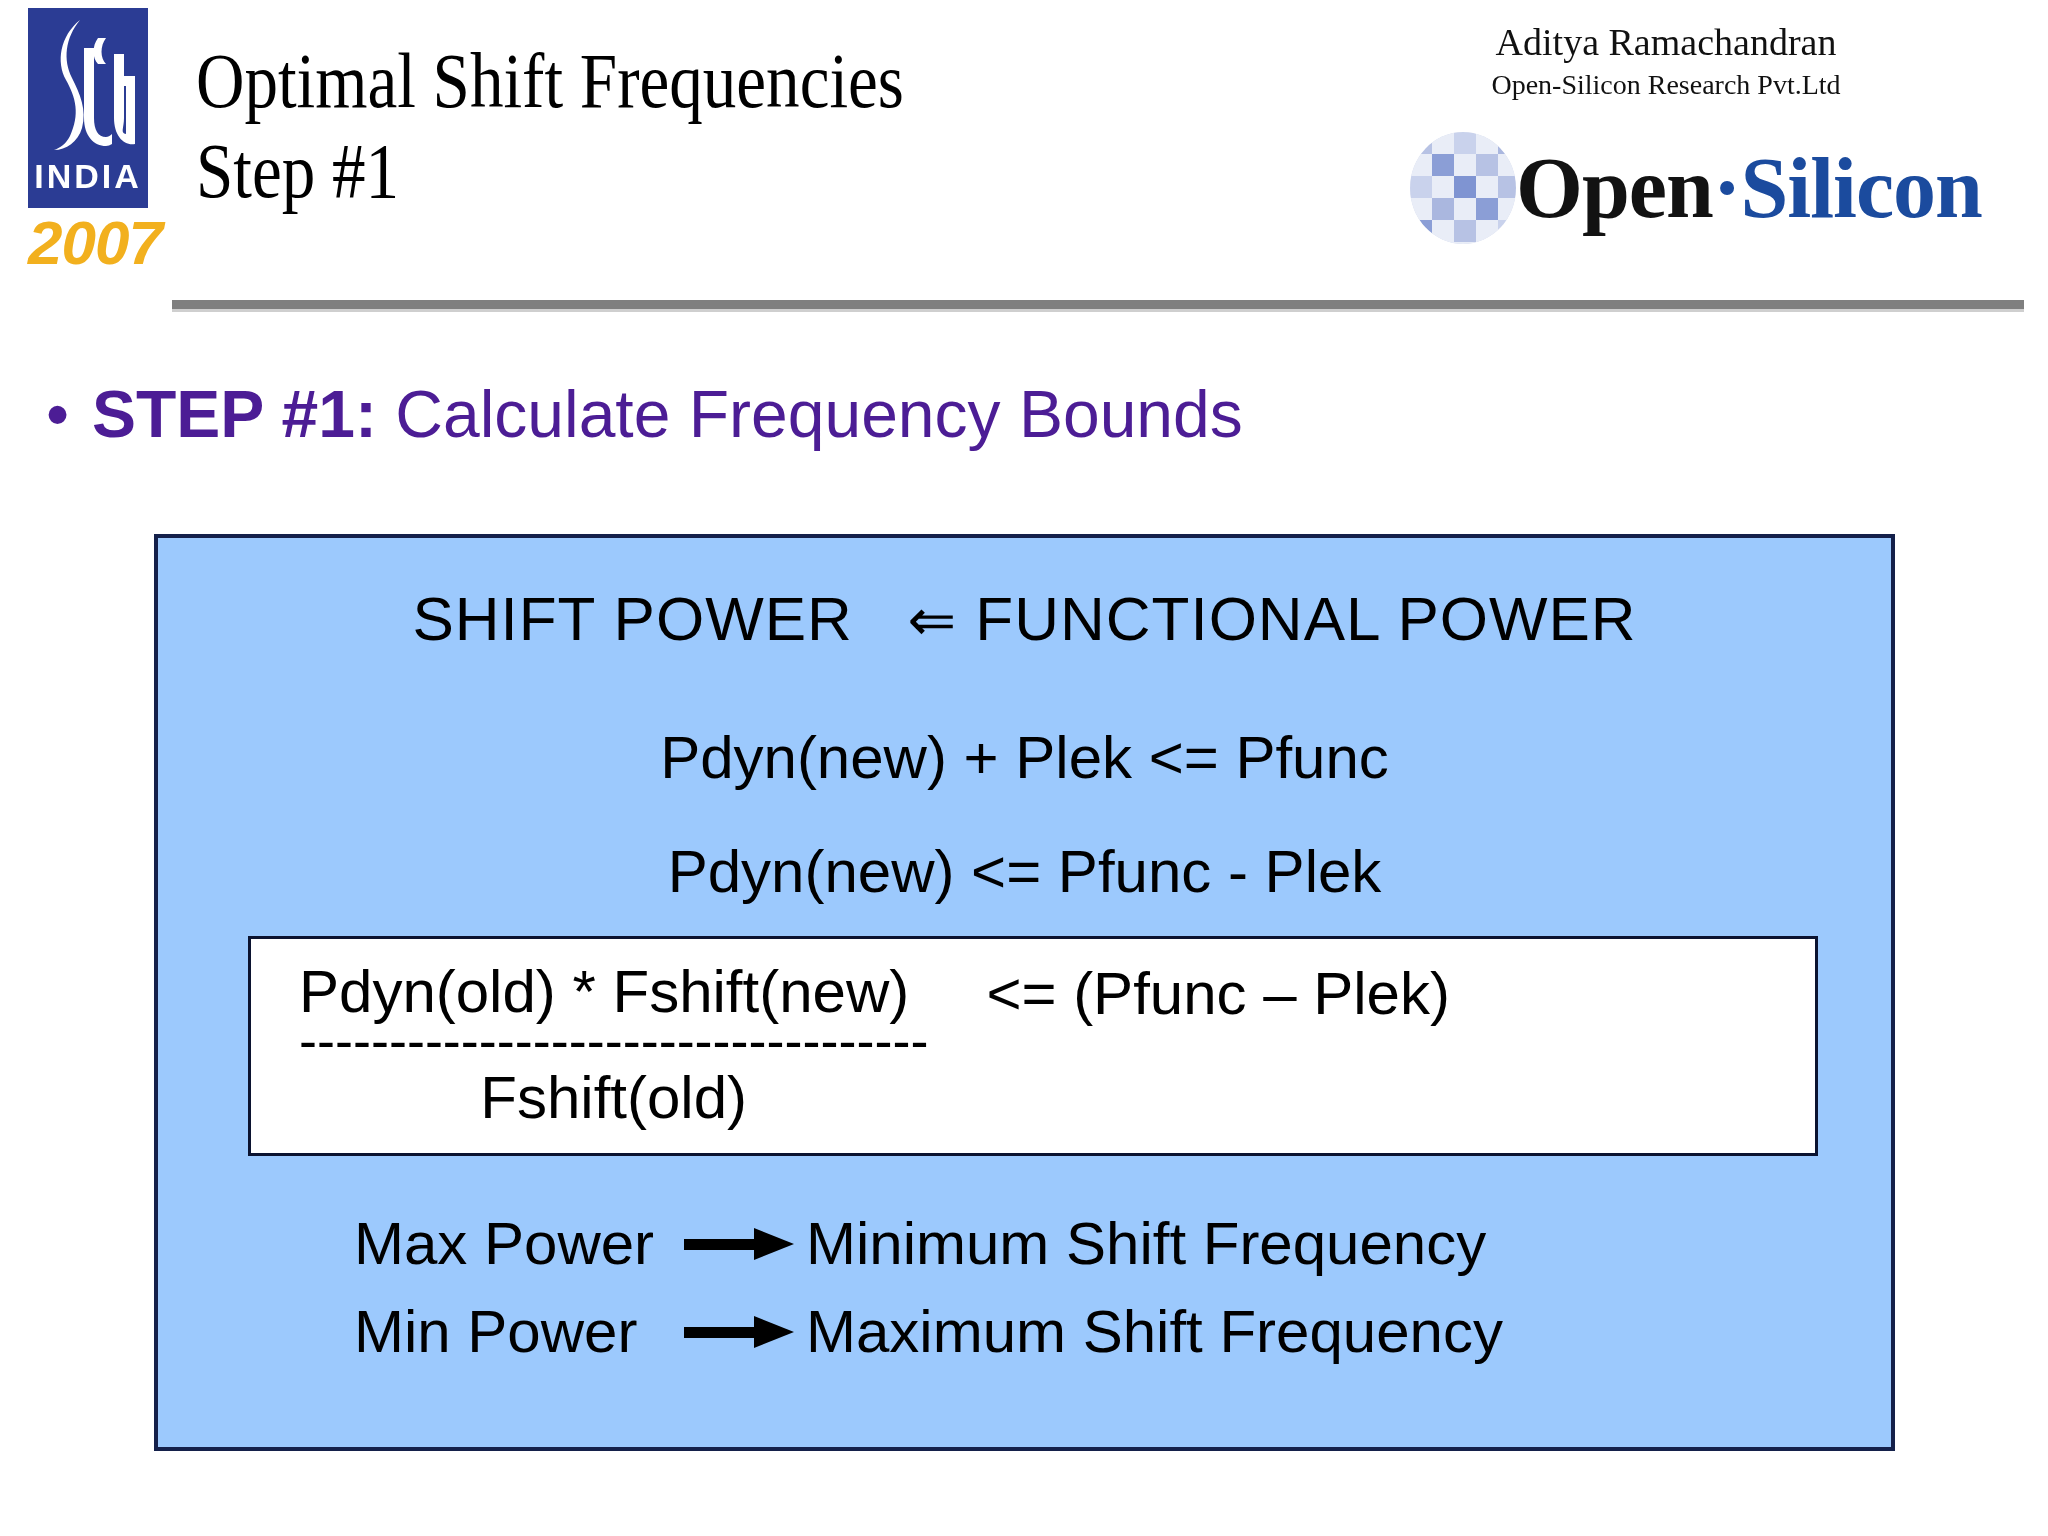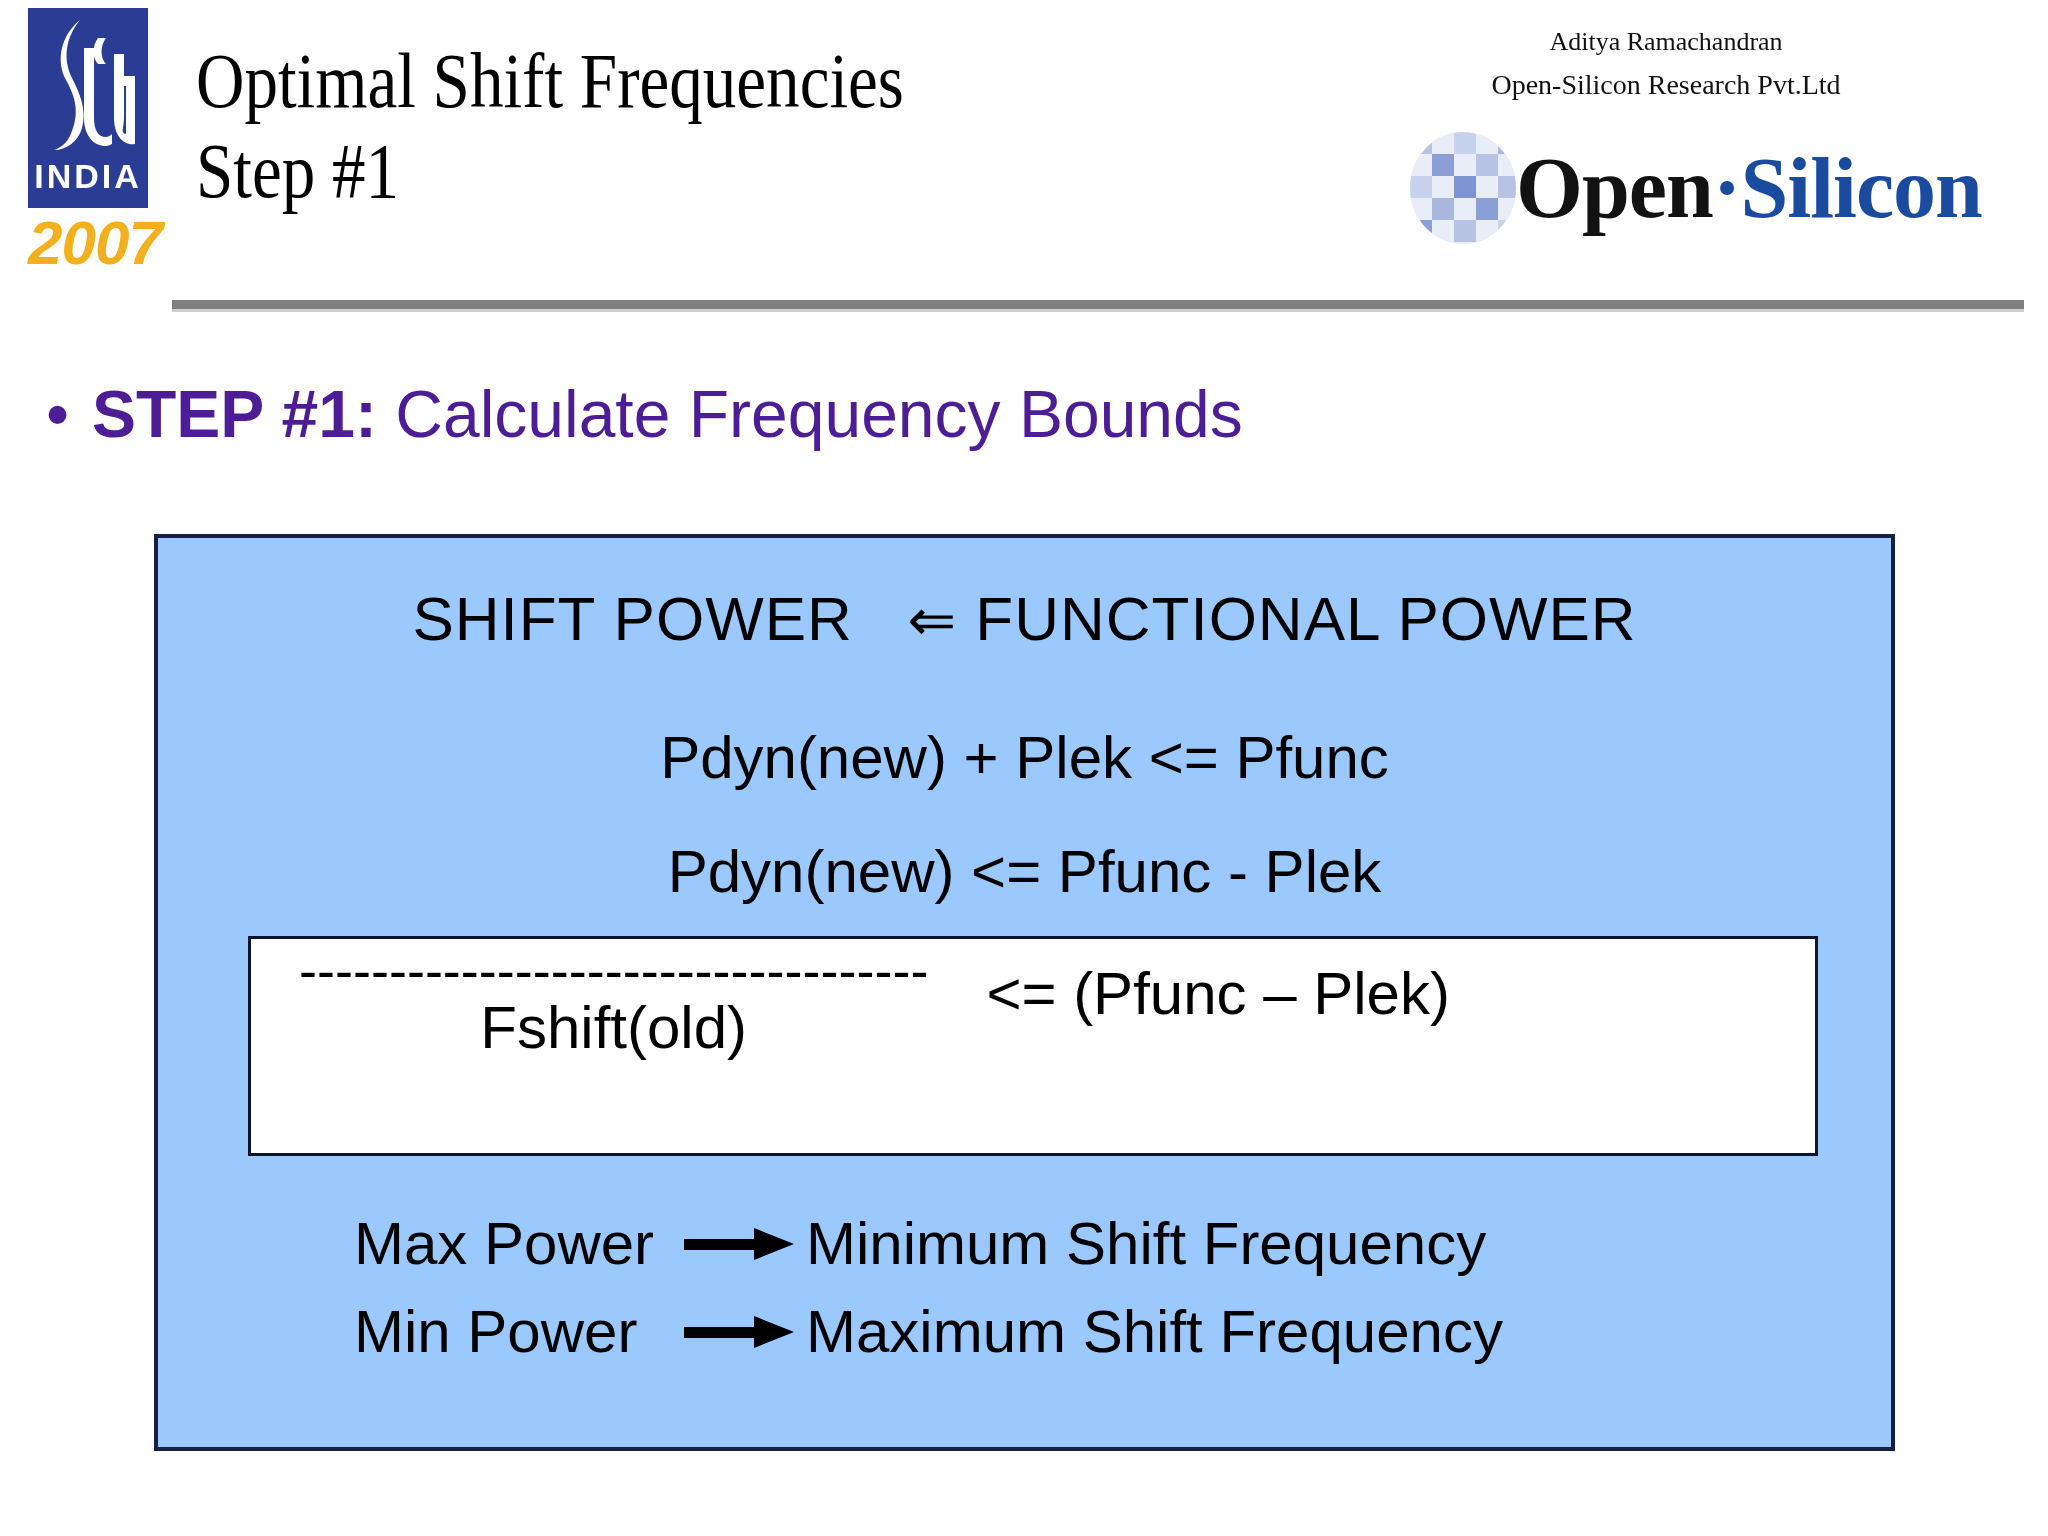--- a/index.html
+++ b/index.html
@@ -93,21 +93,21 @@
   #presenter-block {
     position: absolute;
     right: 62px;
     top: 22px;
     width: 640px;
     text-align: center;
     font-family: "Liberation Serif", serif;
     color: #111111;
   }
   #presenter-name {
-    font-size: 26px;
+    font-size: 38px;
     line-height: 40px;
   }
   #presenter-org {
     font-size: 28px;
     line-height: 46px;
   }
 
   
   #opensilicon-logo {
     position: absolute;
@@ -364,20 +364,21 @@
     &nbsp;&nbsp;<span class="arrow-le">⇐</span>
     <span>FUNCTIONAL POWER</span>
   </div>
 
   <div class="panel-line" id="line-eq1">Pdyn(new) + Plek &lt;= Pfunc</div>
   <div class="panel-line" id="line-eq2">Pdyn(new) &lt;= Pfunc - Plek</div>
 
   <div id="fraction-box">
     <div id="fraction-row">
       <div id="fraction-left">
+        <span id="fraction-numerator">Pdyn(old) * Fshift(new)</span>
         <span id="fraction-bar">-----------------------------------</span>
         <span id="fraction-denominator">Fshift(old)</span>
       </div>
       <div id="fraction-right">&lt;= (Pfunc – Plek)</div>
     </div>
   </div>
 
   <div id="mapping-block">
     <div class="map-row">
       <span class="map-src">Max Power</span>

